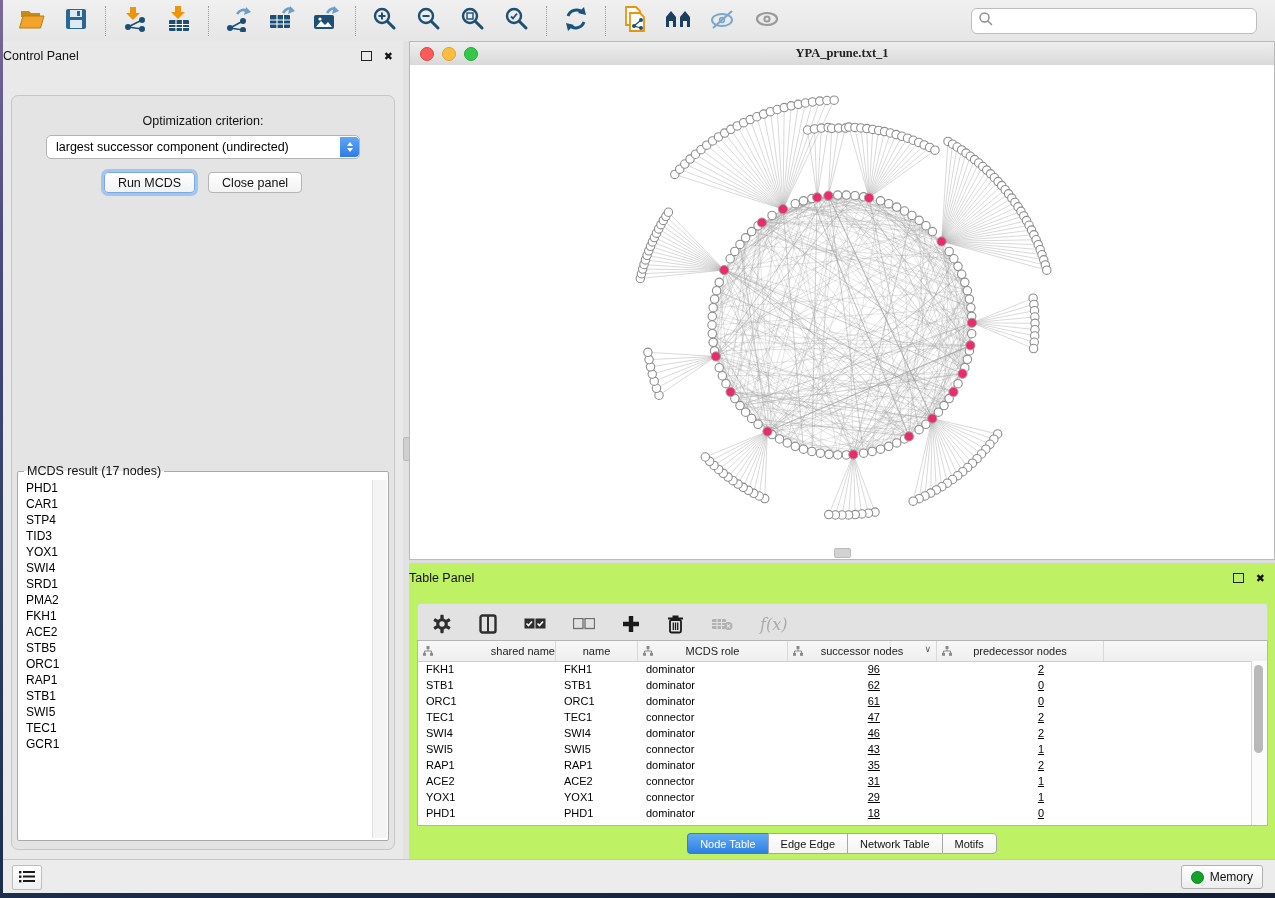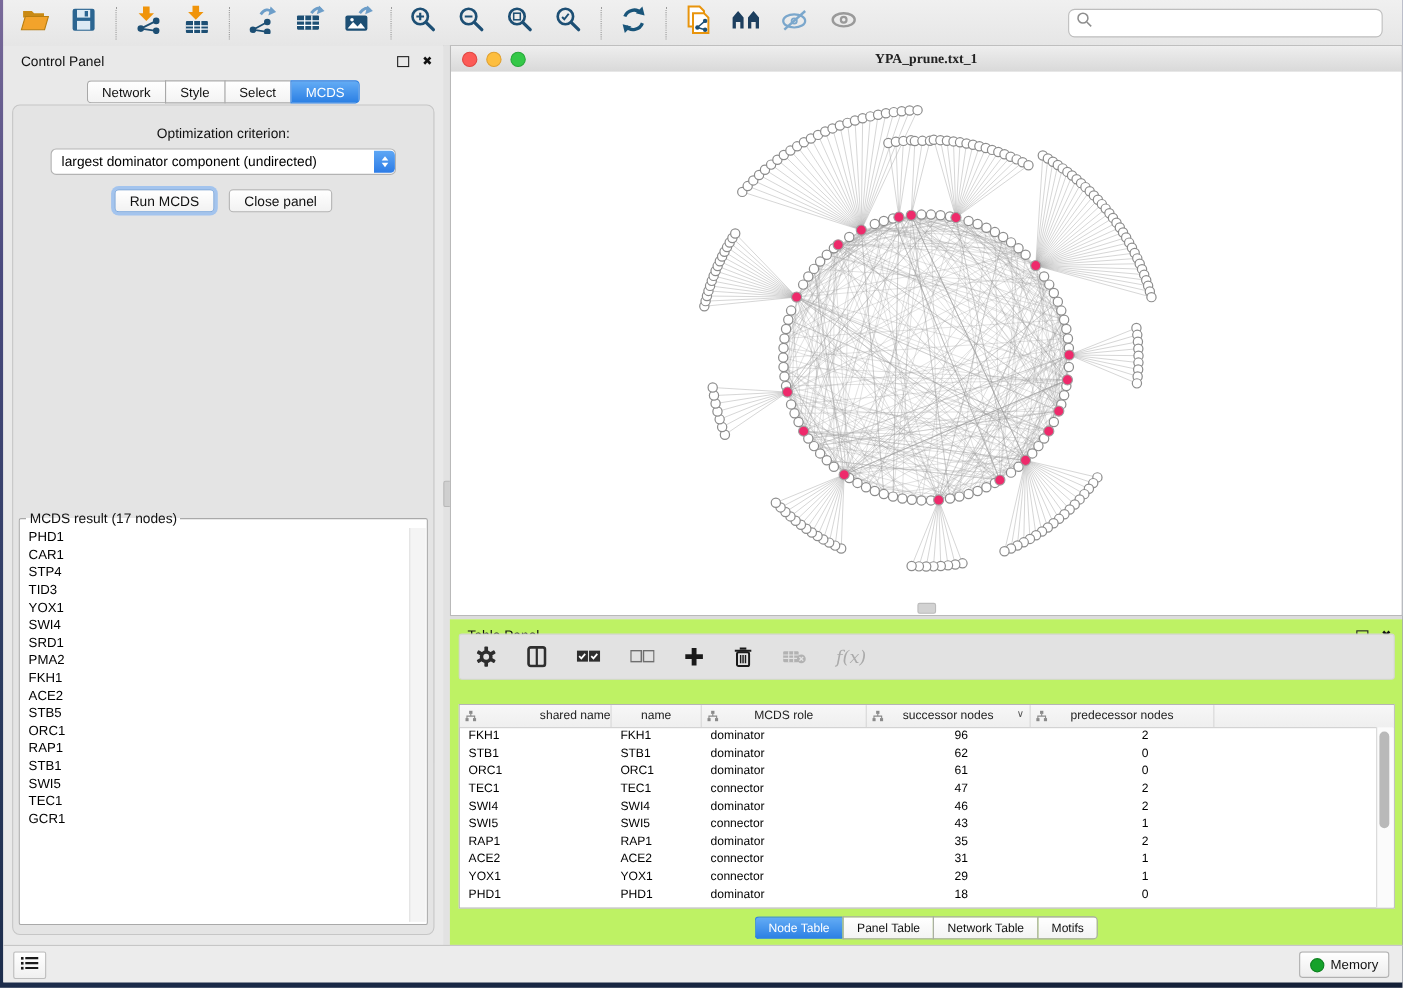--- a/index.html
+++ b/index.html
@@ -15,21 +15,21 @@
     border-bottom:1px solid #c2c2c2;display:flex;align-items:center;}
   .tgroup{display:flex;align-items:center;gap:12px;padding:0 13px;}
   .tsep{width:0;height:30px;border-left:1px dotted #9a9a9a;}
   .tbtn{width:32px;height:30px;display:flex;align-items:center;justify-content:center;cursor:default;}
   .search{margin-left:auto;margin-right:18px;width:272px;height:24px;background:#fff;border:1px solid #bdbdbd;
     border-radius:6px;display:flex;align-items:center;padding:0 6px;}
   .search input{border:none;outline:none;flex:1;font-size:12px;background:transparent;font-family:inherit;}
 
   
   .control-panel{position:absolute;left:0;top:41px;width:400px;height:819px;background:#e9e9e9;}
-  .panel-head{height:26px;display:flex;align-items:center;padding:2px 10px 0 16px;font-size:12.5px;color:#111;}
+  .panel-head{height:26px;display:flex;align-items:center;padding:2px 10px 0 0;font-size:12.5px;color:#111;}
   .panel-head .sp{flex:1;}
   .float-ico{width:9px;height:8px;border:1.5px solid #222;margin-right:12px;}
   .close-ico{font-size:11px;font-weight:bold;color:#111;line-height:1;}
   .cp-tabs{display:flex;justify-content:center;position:relative;z-index:2;margin-top:4px;}
   .cp-tab{height:19px;display:flex;align-items:center;padding:0 13px;font-size:12px;color:#111;
     background:linear-gradient(#ffffff,#f3f3f3);border:1px solid #a8a8a8;border-right:none;}
   .cp-tab:first-child{border-radius:4px 0 0 4px;}
   .cp-tab:last-child{border-right:1px solid #a8a8a8;border-radius:0 4px 4px 0;}
   .cp-tab.active{background:linear-gradient(#63acf5,#2c80e4);color:#fff;border-color:#2c80e4;}
   .cp-inner{position:absolute;left:8px;right:8px;top:55px;bottom:10px;background:#e4e4e4;
@@ -72,34 +72,34 @@
   .net-canvas{position:absolute;left:0;right:0;top:23px;bottom:0;background:#fff;}
   .net-canvas svg{position:absolute;left:0;top:0;}
   .h-thumb{position:absolute;left:50%;margin-left:-8px;bottom:1px;width:15px;height:8px;background:#d2d2d2;border:1px solid #bbb;border-radius:2px;}
   .chord{stroke:#9c9c9c;stroke-opacity:.38;stroke-width:.7;}
   .fanline{stroke:#ababab;stroke-opacity:.75;stroke-width:.6;}
   .nodew{fill:#fff;stroke:#8d8d8d;stroke-width:1.1;}
   .nodep{stroke:#a0a0a0;stroke-width:1;}
 
   
   .table-panel{position:absolute;left:406px;top:563px;right:0;height:297px;background:#bef264;}
-  .tp-toolbar{position:absolute;left:8px;right:7px;top:13px;height:42px;background:#e2e2e2;border:1px solid #d5d5d5;
+  .tp-toolbar{position:absolute;left:8px;right:7px;top:40px;height:42px;background:#e2e2e2;border:1px solid #d5d5d5;
     border-radius:3px;display:flex;align-items:center;gap:27px;padding-left:14px;box-sizing:border-box;}
   .tpbtn{display:flex;align-items:center;justify-content:center;}
   .fx{font-family:"DejaVu Serif","Liberation Serif",serif;font-style:italic;font-size:16px;color:#aaa;}
   .datatable{position:absolute;left:8px;right:7px;top:77px;height:186px;background:#fff;border:1px solid #b5b5b5;box-sizing:border-box;}
   .thead{display:flex;height:20px;background:linear-gradient(#f7f7f7,#efefef);border-bottom:1px solid #cfcfcf;}
   .th{display:flex;align-items:center;justify-content:center;font-size:11px;color:#222;border-right:1px solid #d8d8d8;
     position:relative;box-sizing:border-box;}
   .th .hier{position:absolute;left:5px;top:5px;}
   .th .chev{position:absolute;right:5px;top:3px;font-size:9px;color:#555;}
   .tbody{position:absolute;left:0;right:15px;top:20px;bottom:0;overflow:hidden;}
   .tr{display:flex;height:16px;line-height:16px;font-size:11px;color:#000;}
   .td{box-sizing:border-box;padding-left:8px;white-space:nowrap;overflow:hidden;}
-  .td.num{text-align:right;padding-left:0;}
+  .td.num{text-align:right;padding-left:0;text-decoration:underline;}
   .tscroll{position:absolute;right:0;top:20px;bottom:0;width:15px;background:#fbfbfb;border-left:1px solid #d8d8d8;}
   .tthumb{position:absolute;left:2px;top:4px;width:9px;height:88px;background:#b9b9b9;border-radius:5px;}
   .tp-tabs{position:absolute;left:0;right:0;top:270px;display:flex;justify-content:center;}
   .tp-tab{height:19px;display:flex;align-items:center;padding:0 12px;font-size:11px;color:#111;
     background:linear-gradient(#ffffff,#f3f3f3);border:1px solid #a8a8a8;border-right:none;}
   .tp-tab:first-child{border-radius:4px 0 0 4px;}
   .tp-tab:last-child{border-right:1px solid #a8a8a8;border-radius:0 4px 4px 0;}
   .tp-tab.active{background:linear-gradient(#63acf5,#2c80e4);color:#fff;border-color:#2c80e4;}
 
   
@@ -264,30 +264,24 @@
     </div>
   </div>
 
   <div class="control-panel">
     <div class="panel-head">
       <span>Control Panel</span>
       <span class="sp"></span>
       <span class="float-ico"></span>
       <span class="close-ico">✖</span>
     </div>
-    <div class="cp-tabs">
-        <div class="cp-tab">Network</div>
-        <div class="cp-tab">Style</div>
-        <div class="cp-tab">Select</div>
-        <div class="cp-tab active">MCDS</div>
-      </div>
     <div class="cp-inner">
       <div class="opt-label">Optimization criterion:</div>
       <div class="dropdown">
-        <span class="val">largest dominator component (undirected)</span>
+        <span class="val">largest successor component (undirected)</span>
         <span class="stepper">
             <i class="up"></i>
             <i class="dn"></i>
           </span>
       </div>
       <div class="btn-row">
         <button class="btn focus">Run MCDS</button>
         <button class="btn">Close panel</button>
       </div>
       <fieldset class="mcds">
@@ -1320,21 +1314,21 @@
             <span class="td num" style="width: 149px; padding-right: 57px;">18</span>
             <span class="td num" style="width: 167px; padding-right: 60px;">0</span>
           </div>
         </div>
       <div class="tscroll">
           <div class="tthumb"></div>
         </div>
     </div>
     <div class="tp-tabs">
         <div class="tp-tab active">Node Table</div>
-        <div class="tp-tab">Panel Table</div>
+        <div class="tp-tab">Edge Edge</div>
         <div class="tp-tab">Network Table</div>
         <div class="tp-tab">Motifs</div>
       </div>
   </div>
 
   <div class="status-bar">
     <div class="list-btn">
       <span><svg width="16" height="13" viewBox="0 0 16 13">
             <g stroke="#1a1a1a" stroke-width="2">
               <path d="M4 2h12M4 6.5h12M4 11h12"></path>

